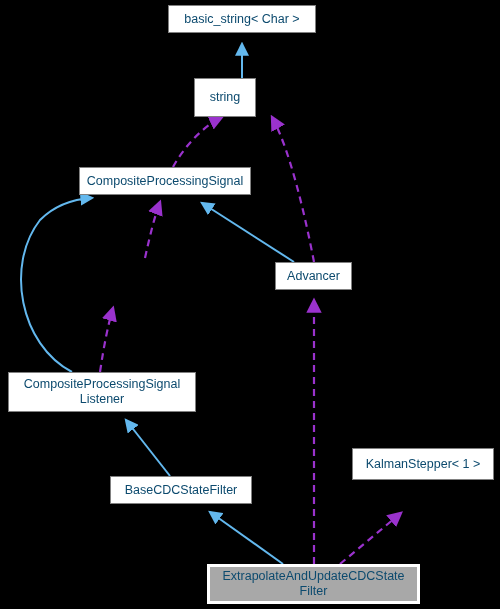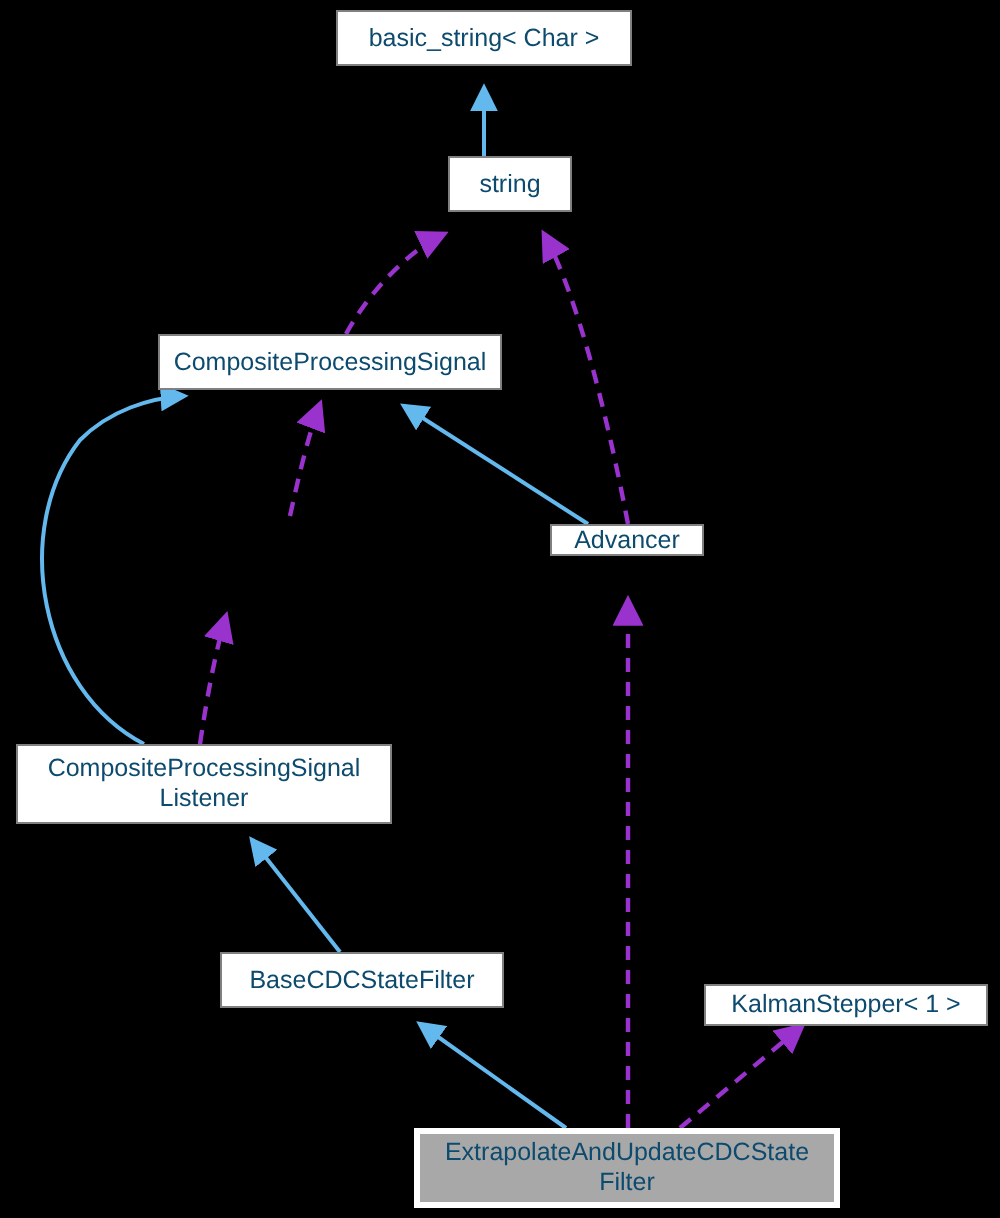--- a/index.html
+++ b/index.html
@@ -106,43 +106,43 @@
 
     <g>
       <path d="M 340,564 L 401,513" stroke="#9a32cd" stroke-width="2.2" fill="none" stroke-dasharray="7,5" marker-end="url(#arrow-purple)"></path>
     </g>
   </svg>
 
   <div class="node" style="left: 168px; top: 5px; width: 148px; height: 28px;">
     <span class="node-label">basic_string&lt; Char &gt;</span>
   </div>
 
-  <div class="node" style="left: 224px; top: 78px; width: 62px; height: 28px;">
+  <div class="node" style="left: 194px; top: 78px; width: 62px; height: 39px;">
     <span class="node-label">string</span>
   </div>
 
   <div class="node" style="left: 79px; top: 167px; width: 172px; height: 28px;">
     <span class="node-label">CompositeProcessingSignal</span>
   </div>
 
 
-  <div class="node" style="left: 275px; top: 262px; width: 77px; height: 16px;">
+  <div class="node" style="left: 275px; top: 262px; width: 77px; height: 28px;">
     <span class="node-label">Advancer</span>
   </div>
 
   <div class="node" style="left: 8px; top: 372px; width: 188px; height: 40px;">
     <span class="node-label">CompositeProcessingSignal
 Listener</span>
   </div>
 
   <div class="node" style="left: 110px; top: 476px; width: 142px; height: 28px;">
     <span class="node-label">BaseCDCStateFilter</span>
   </div>
 
-  <div class="node" style="left: 352px; top: 492px; width: 142px; height: 21px;">
+  <div class="node" style="left: 352px; top: 448px; width: 142px; height: 32px;">
     <span class="node-label">KalmanStepper&lt; 1 &gt;</span>
   </div>
 
   <div class="node highlight" style="left: 207px; top: 564px; width: 213px; height: 40px;">
     <span class="node-label">ExtrapolateAndUpdateCDCState
 Filter</span>
   </div>
 
 </div>
 

